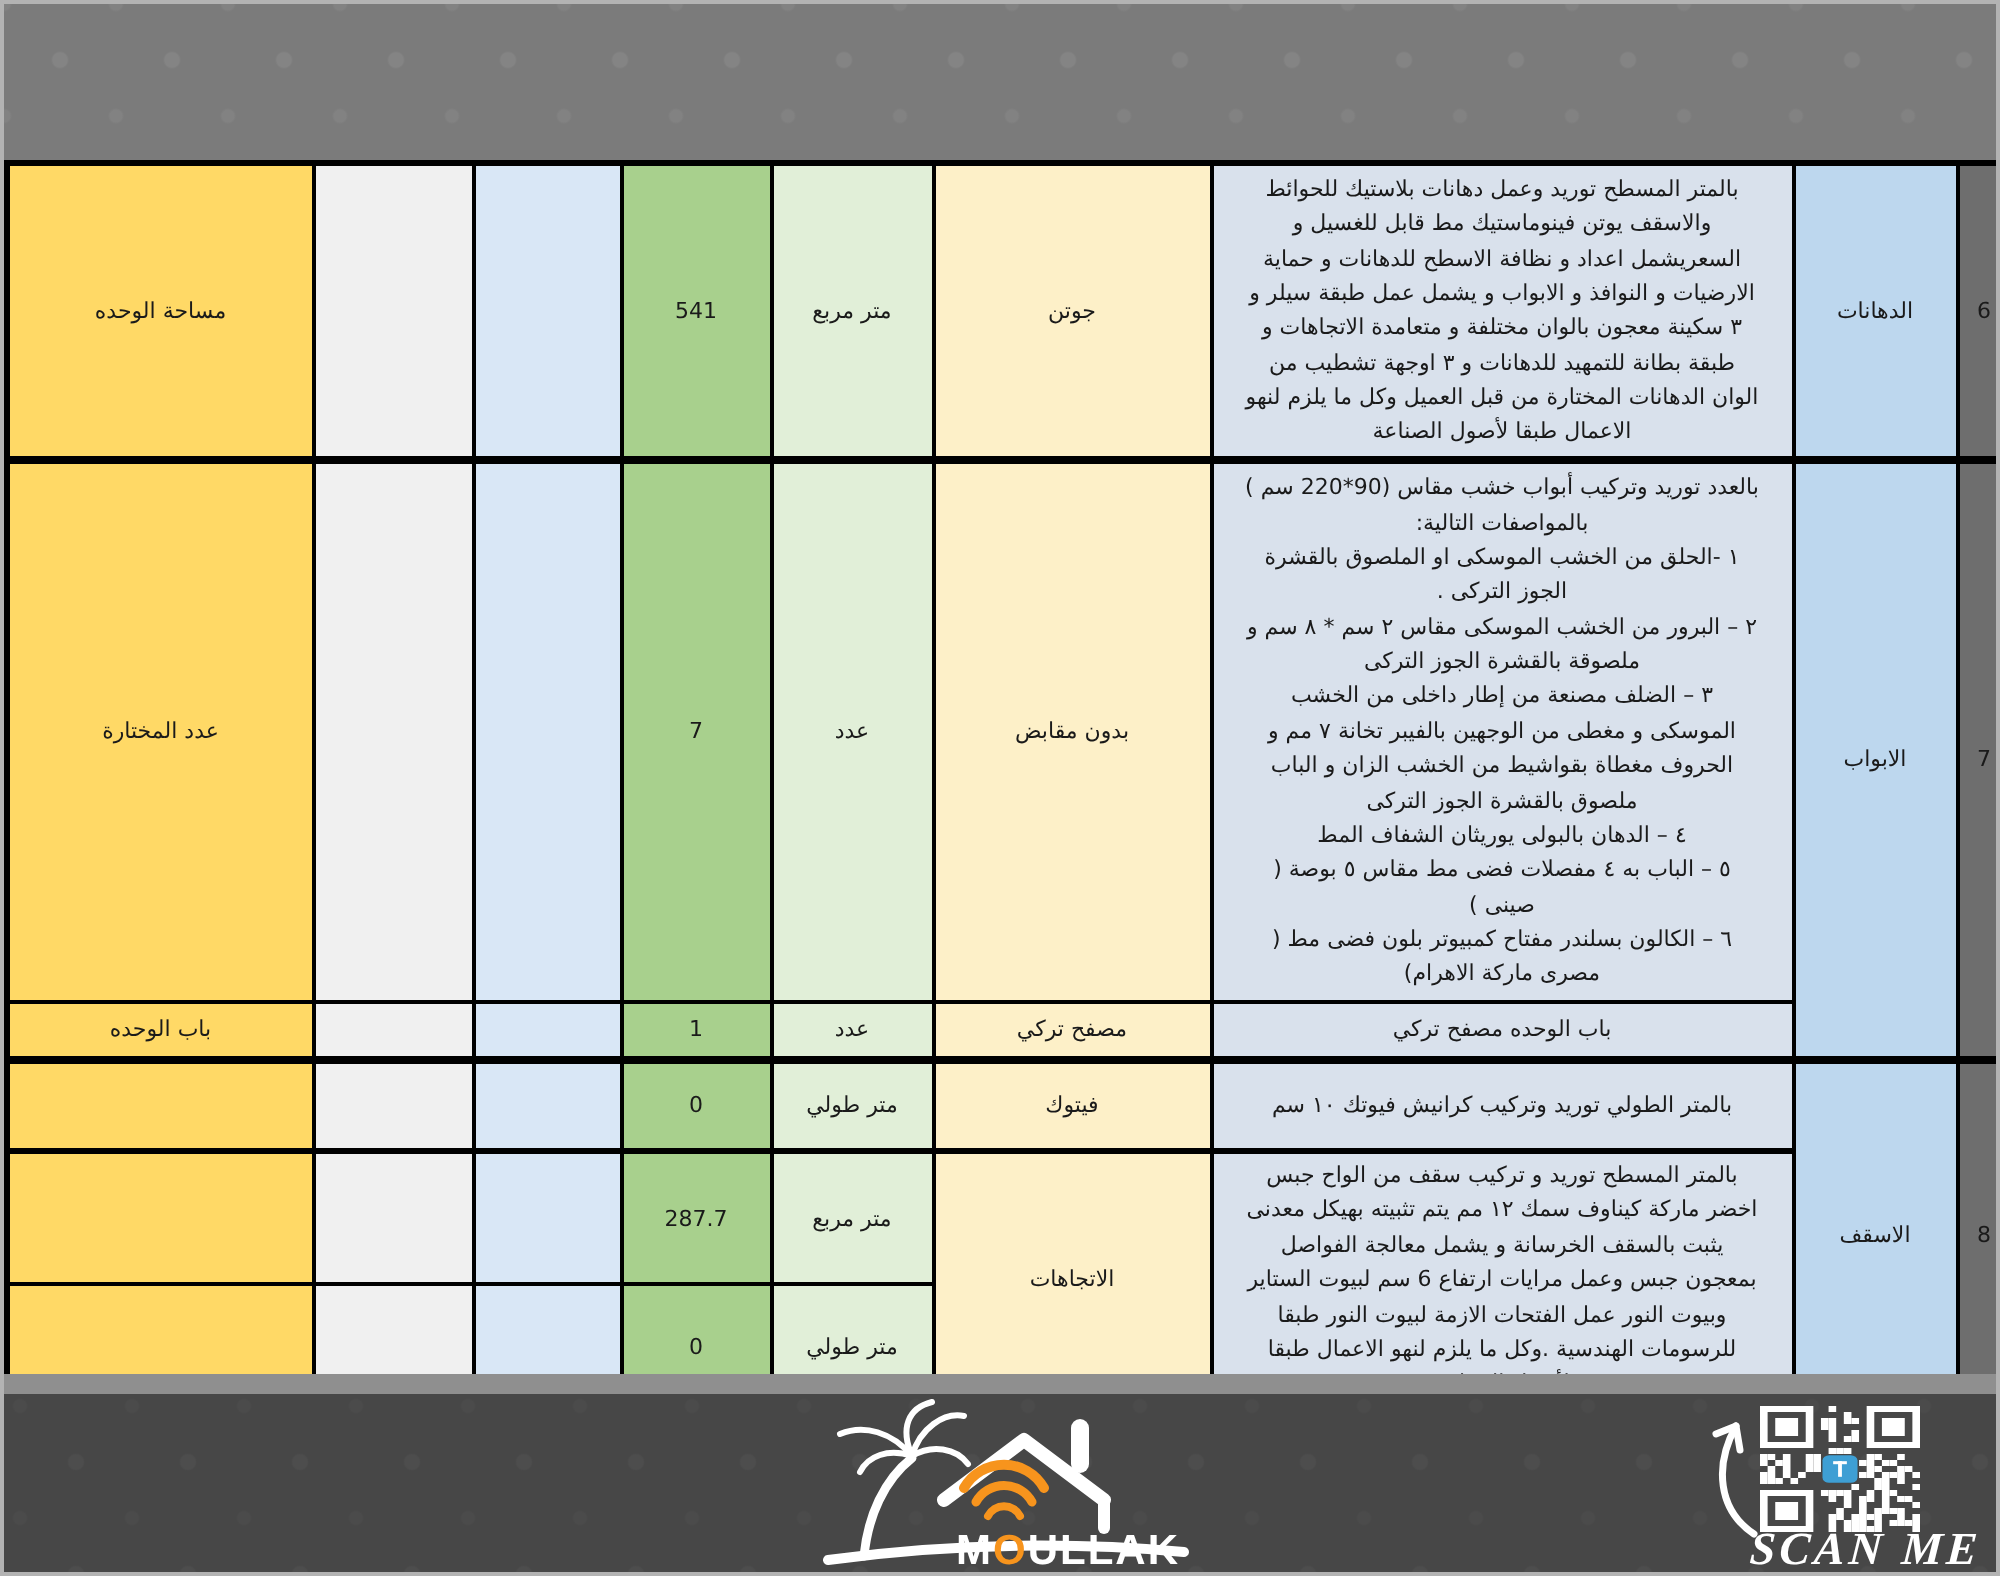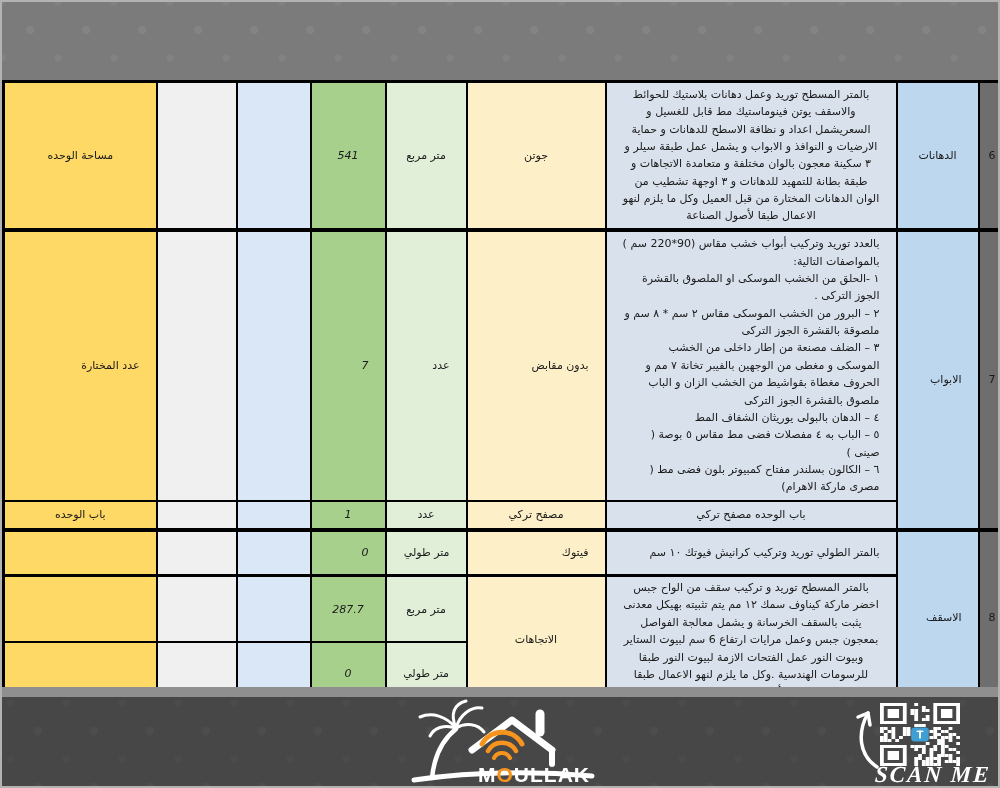--- a/index.html
+++ b/index.html
@@ -28,28 +28,28 @@
   }
   table.boq-table td{
     border:2px solid var(--border_black,#000);
     text-align:center;
     vertical-align:middle;
     padding:2px 16px;
     font-size:11px;
     color:#1a1a1a;
     overflow:hidden;
   }
-  tr.sep-thick td{border-top-width:4px;text-align:right;}
+  tr.sep-thick td{border-top-width:4px;}
   tr.sep-med td{border-top-width:3px;}
   td.num   {background:var(--num_bg,#6e6e6e);font-size:13px;color:#111;}
   td.cat   {background:var(--blue_cat,#bdd7ee);}
   td.desc  {background:var(--desc_bg,#d9e1ec);line-height:1.58;white-space:pre-line;padding:3px 7px;}
   td.item  {background:var(--cream,#fff0c5);margin-left:48px;}
   td.unit  {background:var(--green_light,#e2efda);}
-  td.qty   {background:var(--green,#a8d08d);font-size:12px;font-style:italic;}
+  td.qty   {background:var(--green,#a8d08d);font-size:12px;}
   td.empty-blue {background:var(--blue_light,#d9e7f6);}
   td.empty-white{background:var(--white_col,#f0f0f0);}
   td.label {background:var(--gold,#ffd966);}
 
   .divider{
     position:absolute;left:0;top:685px;width:1000px;height:10px;
     background:var(--divider_gray,#8f8f8f);
   }
   .footer{
     position:absolute;left:0;top:695px;width:1000px;height:89px;

